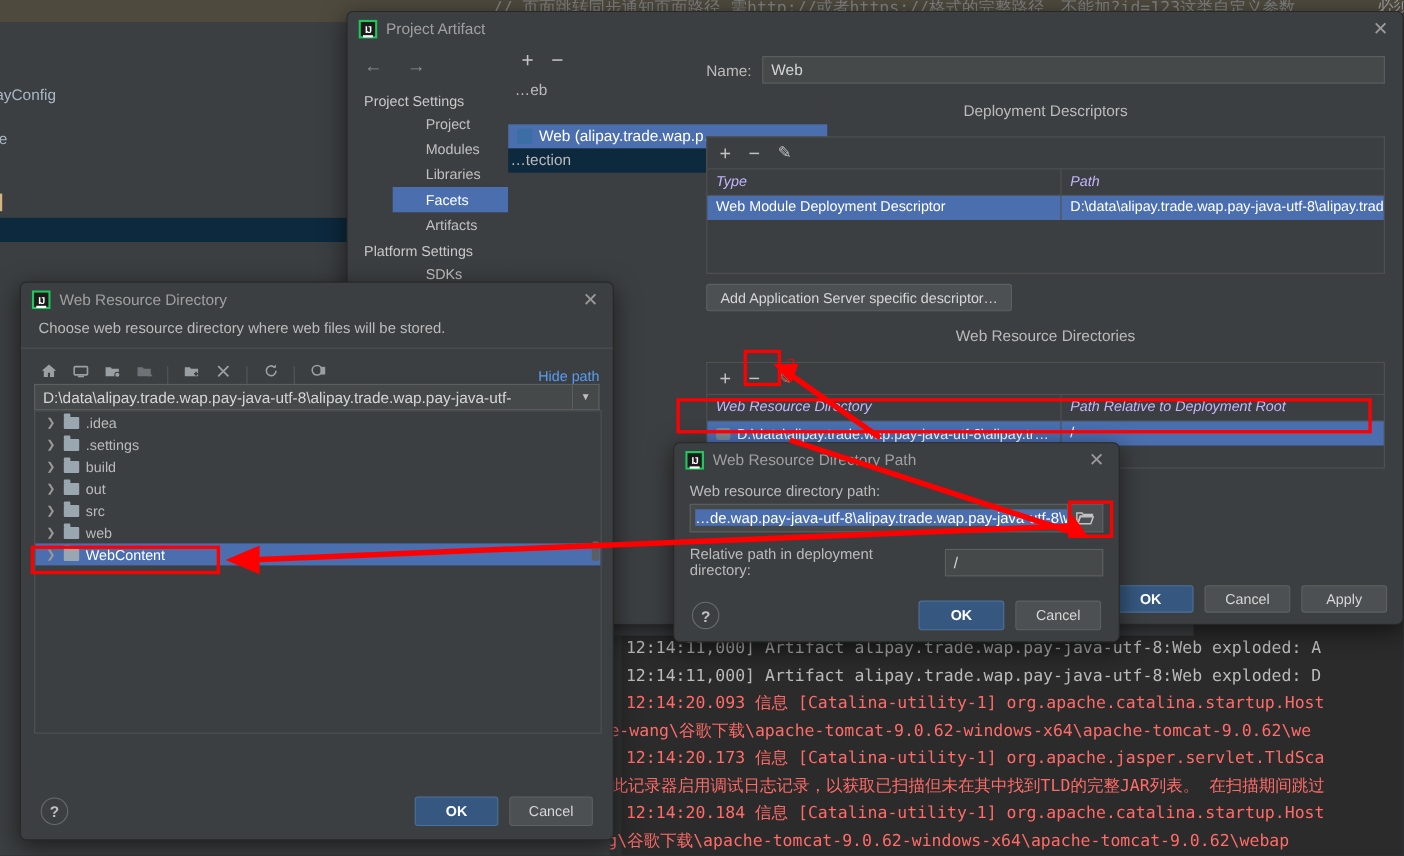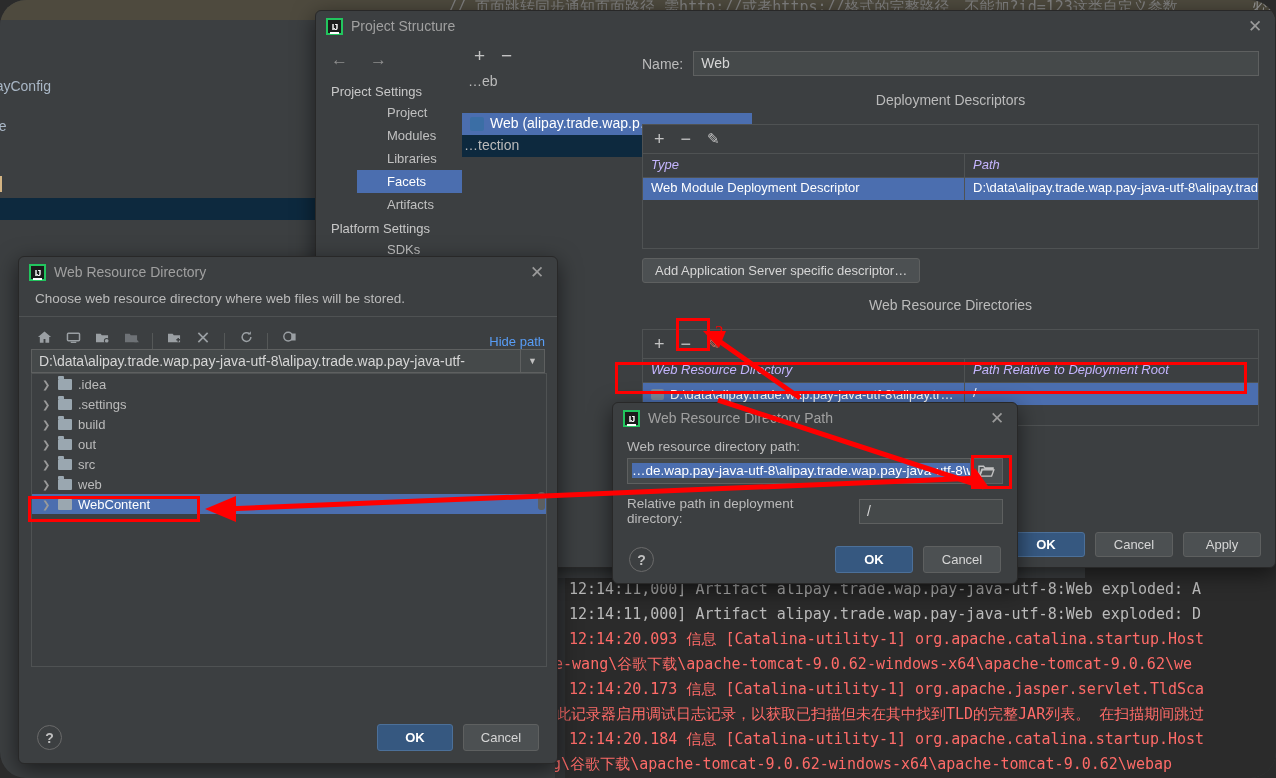--- a/index.html
+++ b/index.html
@@ -5,21 +5,21 @@
   * { box-sizing: border-box; }
   html, body {
     margin: 0; padding: 0;
     width: 1276px; height: 778px;
     overflow: hidden;
     background: #2b2b2b;
     font-family: "Liberation Sans", sans-serif;
     font-size: 13px;
     color: #bbbbbb;
   }
-  #root { position: relative; width: 1276px; height: 778px; overflow: hidden; border-radius: 26px; }
+  #root { position: relative; width: 1276px; height: 778px; overflow: hidden; }
 
   
   .ide-bg { position:absolute; inset:0; background:#3c3f41; }
   .ide-topstrip { position:absolute; left:0; top:0; width:1276px; height:20px; background:#4e4a3e; }
   .ide-codeline {
     position:absolute; white-space:nowrap; font-family:"DejaVu Sans Mono", monospace;
     font-size:15px; color:#808080;
   }
   .ide-editor-left { position:absolute; left:0; top:20px; width:620px; height:560px; background:#3c3f41; }
   .ide-text { position:absolute; white-space:nowrap; color:#a9b7c6; font-size:14px; }
@@ -203,21 +203,21 @@
     <div class="console-line c-red" style="top:77px; left:-10px;">le-wang\谷歌下载\apache-tomcat-9.0.62-windows-x64\apache-tomcat-9.0.62\we</div>
     <div class="console-line c-red" style="top:102px;">12:14:20.173 信息 [Catalina-utility-1] org.apache.jasper.servlet.TldSca</div>
     <div class="console-line c-red" style="top:127px; left:-14px;">为此记录器启用调试日志记录，以获取已扫描但未在其中找到TLD的完整JAR列表。 在扫描期间跳过</div>
     <div class="console-line c-red" style="top:152px;">12:14:20.184 信息 [Catalina-utility-1] org.apache.catalina.startup.Host</div>
     <div class="console-line c-red" style="top:177px; left:-30px;">wang\谷歌下载\apache-tomcat-9.0.62-windows-x64\apache-tomcat-9.0.62\webap</div>
   </div>
 
   <div class="dialog" id="proj-structure">
     <div class="dlg-title">
       <span class="ij-logo">IJ</span>
-      <span>Project Structure</span>
+      <span>Project Artifact</span>
       <span class="dlg-close">✕</span>
     </div>
 
     <div class="ps-body">
 
       <div class="ps-sidebar">
         <div class="ps-nav">
           <span>←</span>
           <span>→</span>
         </div>

